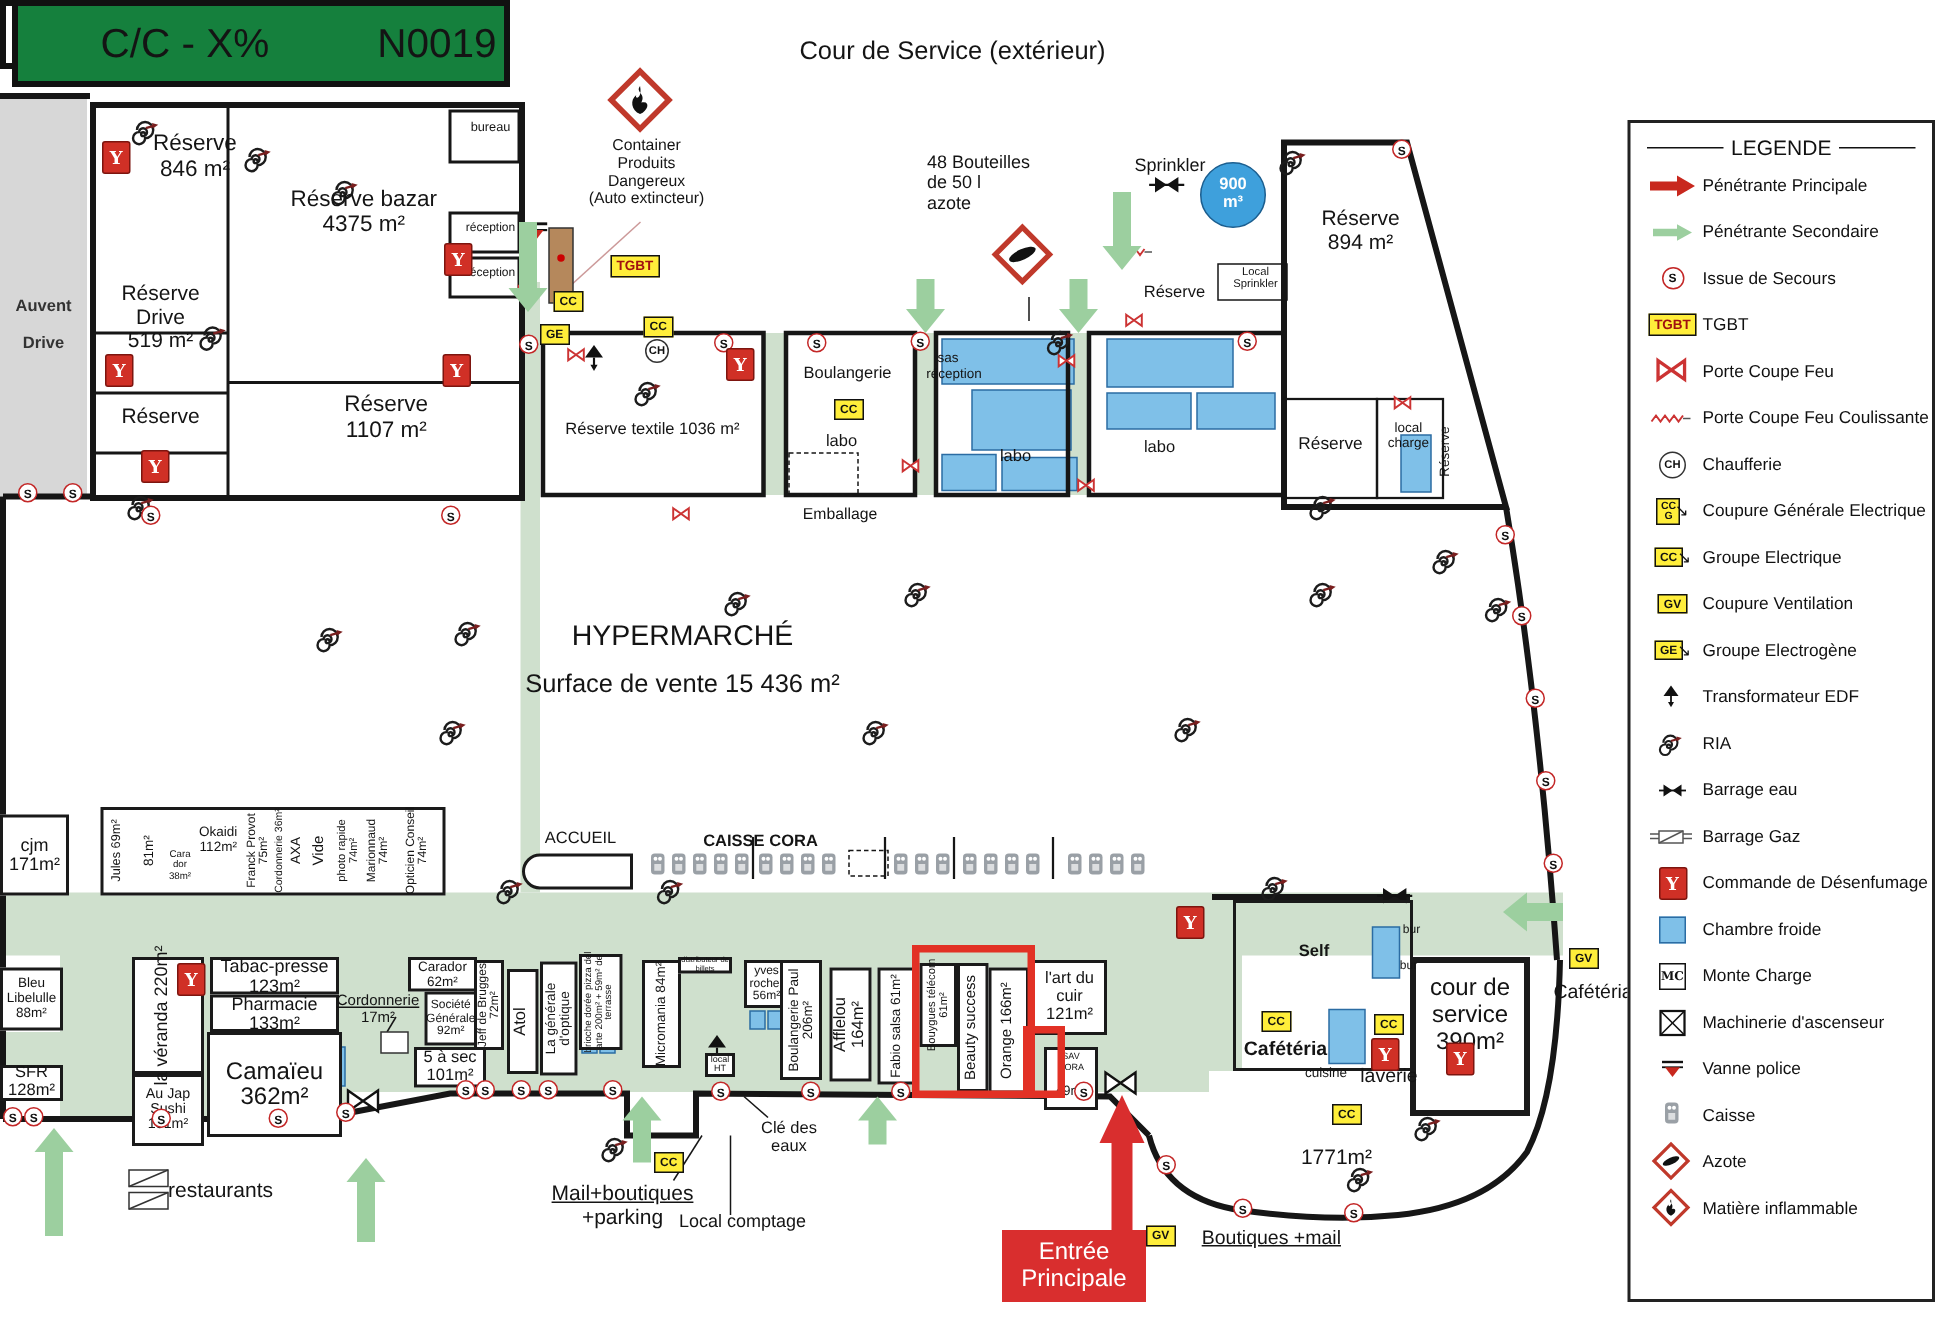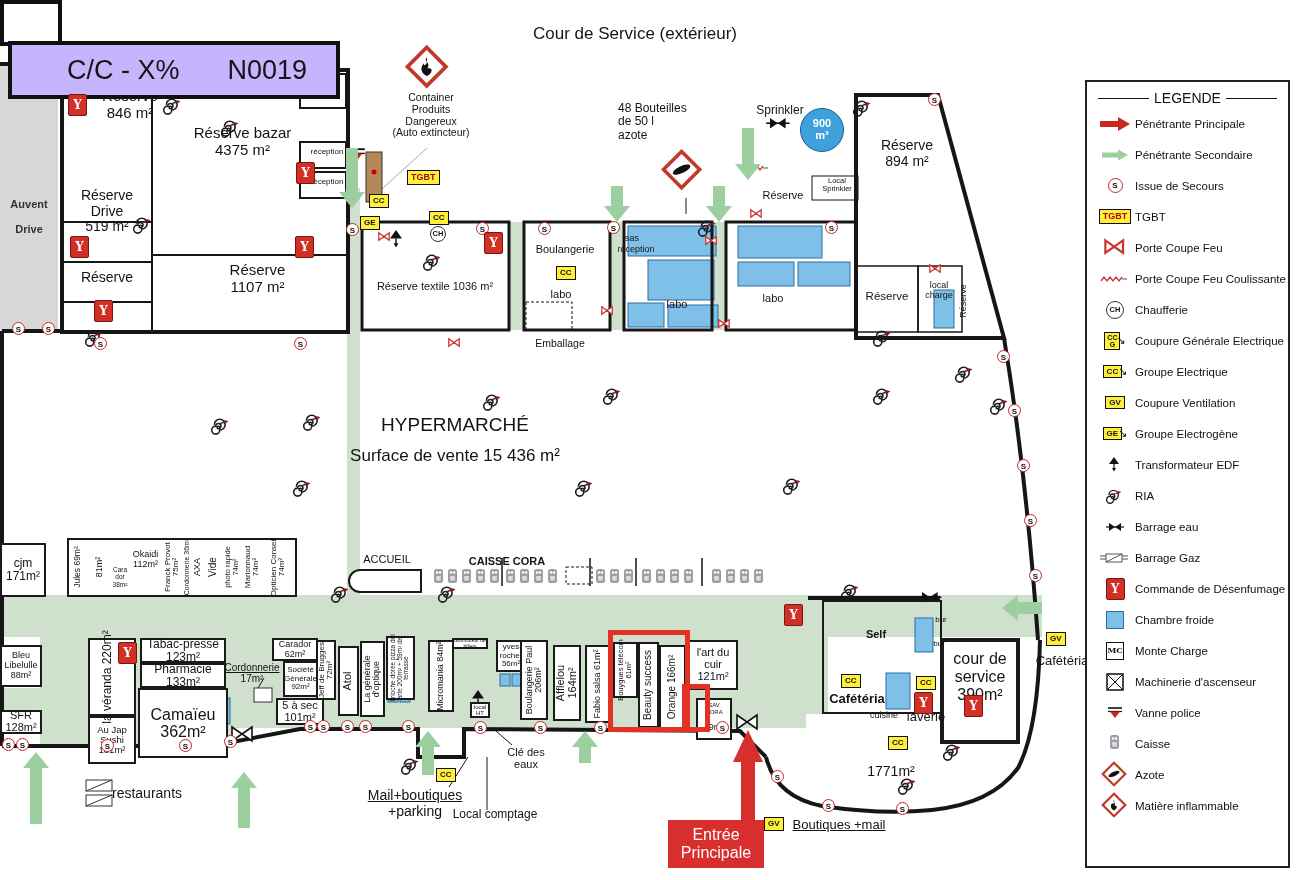--- a/index.html
+++ b/index.html
@@ -290,21 +290,21 @@
       <polygon points="713,186 713,206 706,206 719,222 732,206 725,206 725,186" fill="#9ccf9f"></polygon>
       <polygon points="742,128 742,164 735,164 748,180 761,164 754,164 754,128" fill="#9ccf9f"></polygon>
       <polygon points="30,824 30,768 23,768 36,752 49,768 42,768 42,824" fill="#9ccf9f"></polygon>
       <polygon points="238,828 238,788 231,788 244,772 257,788 250,788 250,828" fill="#9ccf9f"></polygon>
       <polygon points="422,775 422,747 415,747 428,731 441,747 434,747 434,775" fill="#9ccf9f"></polygon>
       <polygon points="579,763 579,747 572,747 585,731 598,747 591,747 591,763" fill="#9ccf9f"></polygon>
       <polygon points="1042,602 1018,602 1018,595 1002,608 1018,621 1018,614 1042,614" fill="#9ccf9f"></polygon>
     </svg>
 
 <div style="position:absolute;left:0;top:0;width:62px;height:46px;border:4px solid #111;background:#fff;z-index:4;box-sizing:border-box;"></div>
-<div style="position:absolute;left:8px;top:0;width:332px;height:58px;border:4px solid #111;background:#c4b5fd;z-index:5;box-sizing:border-box;display:flex;align-items:center;padding-left:55px;gap:48px;font-size:27px;margin-top:41px;">
+<div style="position:absolute;left:8px;top:0;width:332px;height:58px;border:4px solid #111;background:#15803d;z-index:5;box-sizing:border-box;display:flex;align-items:center;padding-left:55px;gap:72px;font-size:27px;">
   <span>C/C  - X%</span>
   <span>N0019</span>
 </div>
 <div class="lbl" style="left:505px;top:24px;width:260px;font-size:17px;">Cour de Service (extérieur)</div>
 
 <div class="lbl pre" style="left:2px;top:192px;width:54px;font-size:11px;font-weight:bold;color:#333;line-height:2.3;">Auvent
 Drive</div>
 <div class="lbl pre" style="left:80px;top:88px;width:100px;font-size:15px;">Réserve
 846 m²</div>
 <div class="lbl pre" style="left:180px;top:125px;width:125px;font-size:15px;">Réserve bazar
@@ -448,21 +448,21 @@
 eaux</div>
 <div class="lbl" style="left:355px;top:788px;width:120px;font-size:14px;">
   <span class="uline">Mail+boutiques</span><br>
   <span>+parking</span>
 </div>
 <div class="lbl" style="left:440px;top:808px;width:110px;font-size:12px;">Local comptage</div>
 <div id="entree-box">
       <span class="pre">Entrée
 Principale</span>
     </div>
-<div class="lbl uline" style="left:784px;top:818px;width:110px;font-size:13px;text-align:center;">Boutiques +mail</div>
+<div class="lbl uline" style="left:784px;top:818px;width:110px;font-size:13px;text-align:right;">Boutiques +mail</div>
 
 <div class="room" style="left:822px;top:600px;width:120px;height:114px;background:transparent;"></div>
 <div class="room" style="left:940px;top:638px;width:80px;height:106px;border-width:4px;background:transparent;"></div>
 <div class="lbl bold" style="left:856px;top:628px;width:40px;font-size:11px;">Self</div>
 <div class="lbl" style="left:928px;top:616px;width:26px;font-size:8px;">bur</div>
 <div class="lbl" style="left:926px;top:640px;width:26px;font-size:8px;">bur</div>
 <div class="lbl bold" style="left:822px;top:692px;width:70px;font-size:13px;">Cafétéria</div>
 <div class="lbl" style="left:862px;top:710px;width:44px;font-size:9px;">cuisine</div>
 <div class="lbl" style="left:898px;top:710px;width:56px;font-size:13px;">laverie</div>
 <div class="lbl pre" style="left:948px;top:650px;width:64px;font-size:16px;">cour de

